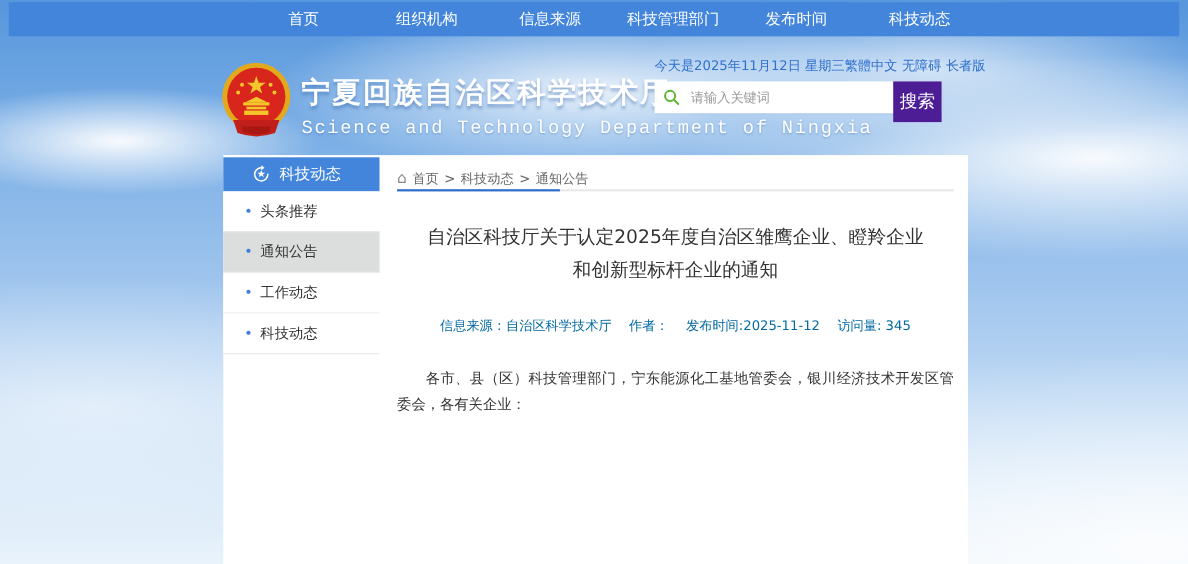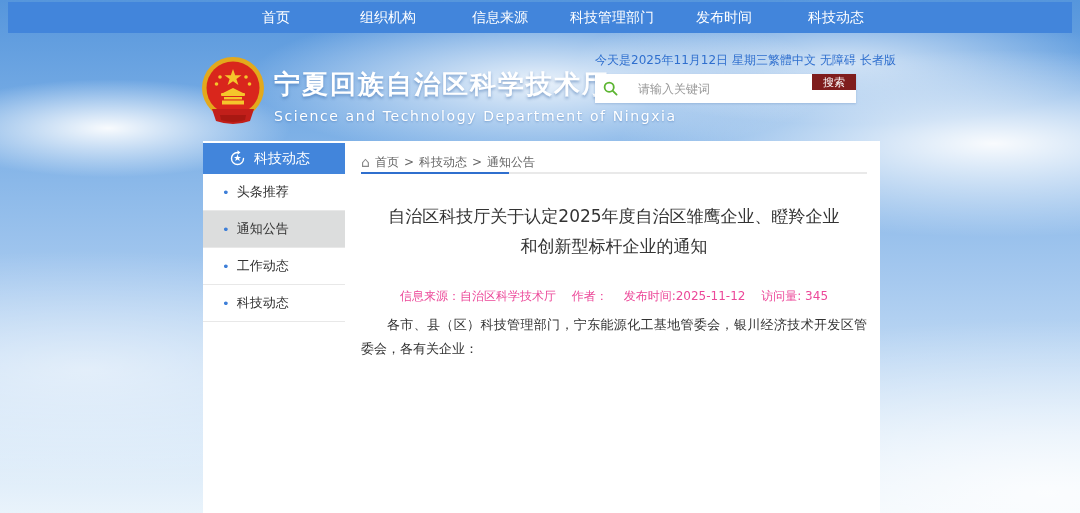--- a/index.html
+++ b/index.html
@@ -29,45 +29,45 @@
   }
 
   
   .emblem { position:absolute; left:200px; top:57px; width:66px; height:68px; }
   .site-title-block { position:absolute; left:274px; top:67px; }
   .site-title {
     color:#fff; font-size:26px; font-weight:bold; letter-spacing:2px;
     text-shadow:0 2px 3px rgba(40,90,160,.45); white-space:nowrap;
   }
   .site-subtitle {
-    color:#fff; font-size:14px; margin-top:6px; letter-spacing:1.6px;
-    text-shadow:0 1px 2px rgba(40,90,160,.4); white-space:nowrap;
+    color:#fff; font-size:17px; margin-top:6px; letter-spacing:1.6px;
+    text-shadow:0 1px 2px rgba(40,90,160,.4); white-space:nowrap;font-family:Liberation Mono, monospace;
   }
 
   .header-meta {
     position:absolute; left:595px; top:52px; width:278px;
     display:flex; justify-content:space-between; align-items:flex-start;
     font-size:12px; color:#2f6fce; white-space:nowrap;
   }
   .header-meta .lang-links { display:flex; gap:4px; }
   .header-meta .lang-link { cursor:pointer; }
 
   .searchbar {
     position:absolute; left:595px; top:74px; width:261px; height:29px;
     display:flex; background:#fff; box-shadow:0 1px 2px rgba(60,100,160,.25);
   }
-  .search-input-wrap { flex:1; display:flex; align-items:center; padding-left:8px; gap:20px; }
+  .search-input-wrap { flex:1; display:flex; align-items:center; padding-left:8px; gap:10px; }
   .search-input {
     border:none; outline:none; flex:1; font-size:12px; color:#333;
     font-family:"DejaVu Sans","Liberation Sans",sans-serif; background:transparent;
   }
   .search-input::placeholder { color:#999; }
   .search-btn {
-    width:44px; height:16px; border:none; background:#7f1d1d; color:#fff;
-    font-size:11px; cursor:pointer; font-family:"DejaVu Sans","Liberation Sans",sans-serif;
+    width:44px; height:37px; border:none; background:#4c1d95; color:#fff;
+    font-size:16px; cursor:pointer; font-family:"DejaVu Sans","Liberation Sans",sans-serif;
   }
 
   
   .main-card {
     position:absolute; left:203px; top:141px; width:677px; height:397px;
     background:#fff;
   }
 
   
   .sidebar { position:absolute; left:0; top:2px; width:142px; }
@@ -92,25 +92,25 @@
   .breadcrumb .home-icon { color:#888; font-size:14px; }
   .breadcrumb .crumb { cursor:pointer; }
   .breadcrumb-rule { position:relative; height:2px; width:100%; background:#e9e9e9; }
   .breadcrumb-rule .blue { position:absolute; left:0; top:0; width:148px; height:2px; background:#2f6fce; }
 
   .article-title {
     margin-top:28px; text-align:center; font-size:17px; font-weight:normal;
     color:#333; line-height:1.75;
   }
   .article-meta {
-    margin-top:26px; text-align:center; font-size:12px; color:#ec4899;
+    margin-top:26px; text-align:center; font-size:12px; color:#0369a1;
   }
   .article-meta span { margin:0 6px; }
 
-  .article-body { margin-top:8px; font-size:13px; color:#333; line-height:1.9; text-align:justify; }
+  .article-body { margin-top:28px; font-size:13px; color:#333; line-height:1.9; text-align:justify; }
   .article-body p { text-indent:2em; }
 </style>
 </head>
 <body>
 
 <div class="topnav">
   <div class="nav-item">首页</div>
   <div class="nav-item">组织机构</div>
   <div class="nav-item">信息来源</div>
   <div class="nav-item">科技管理部门</div>

